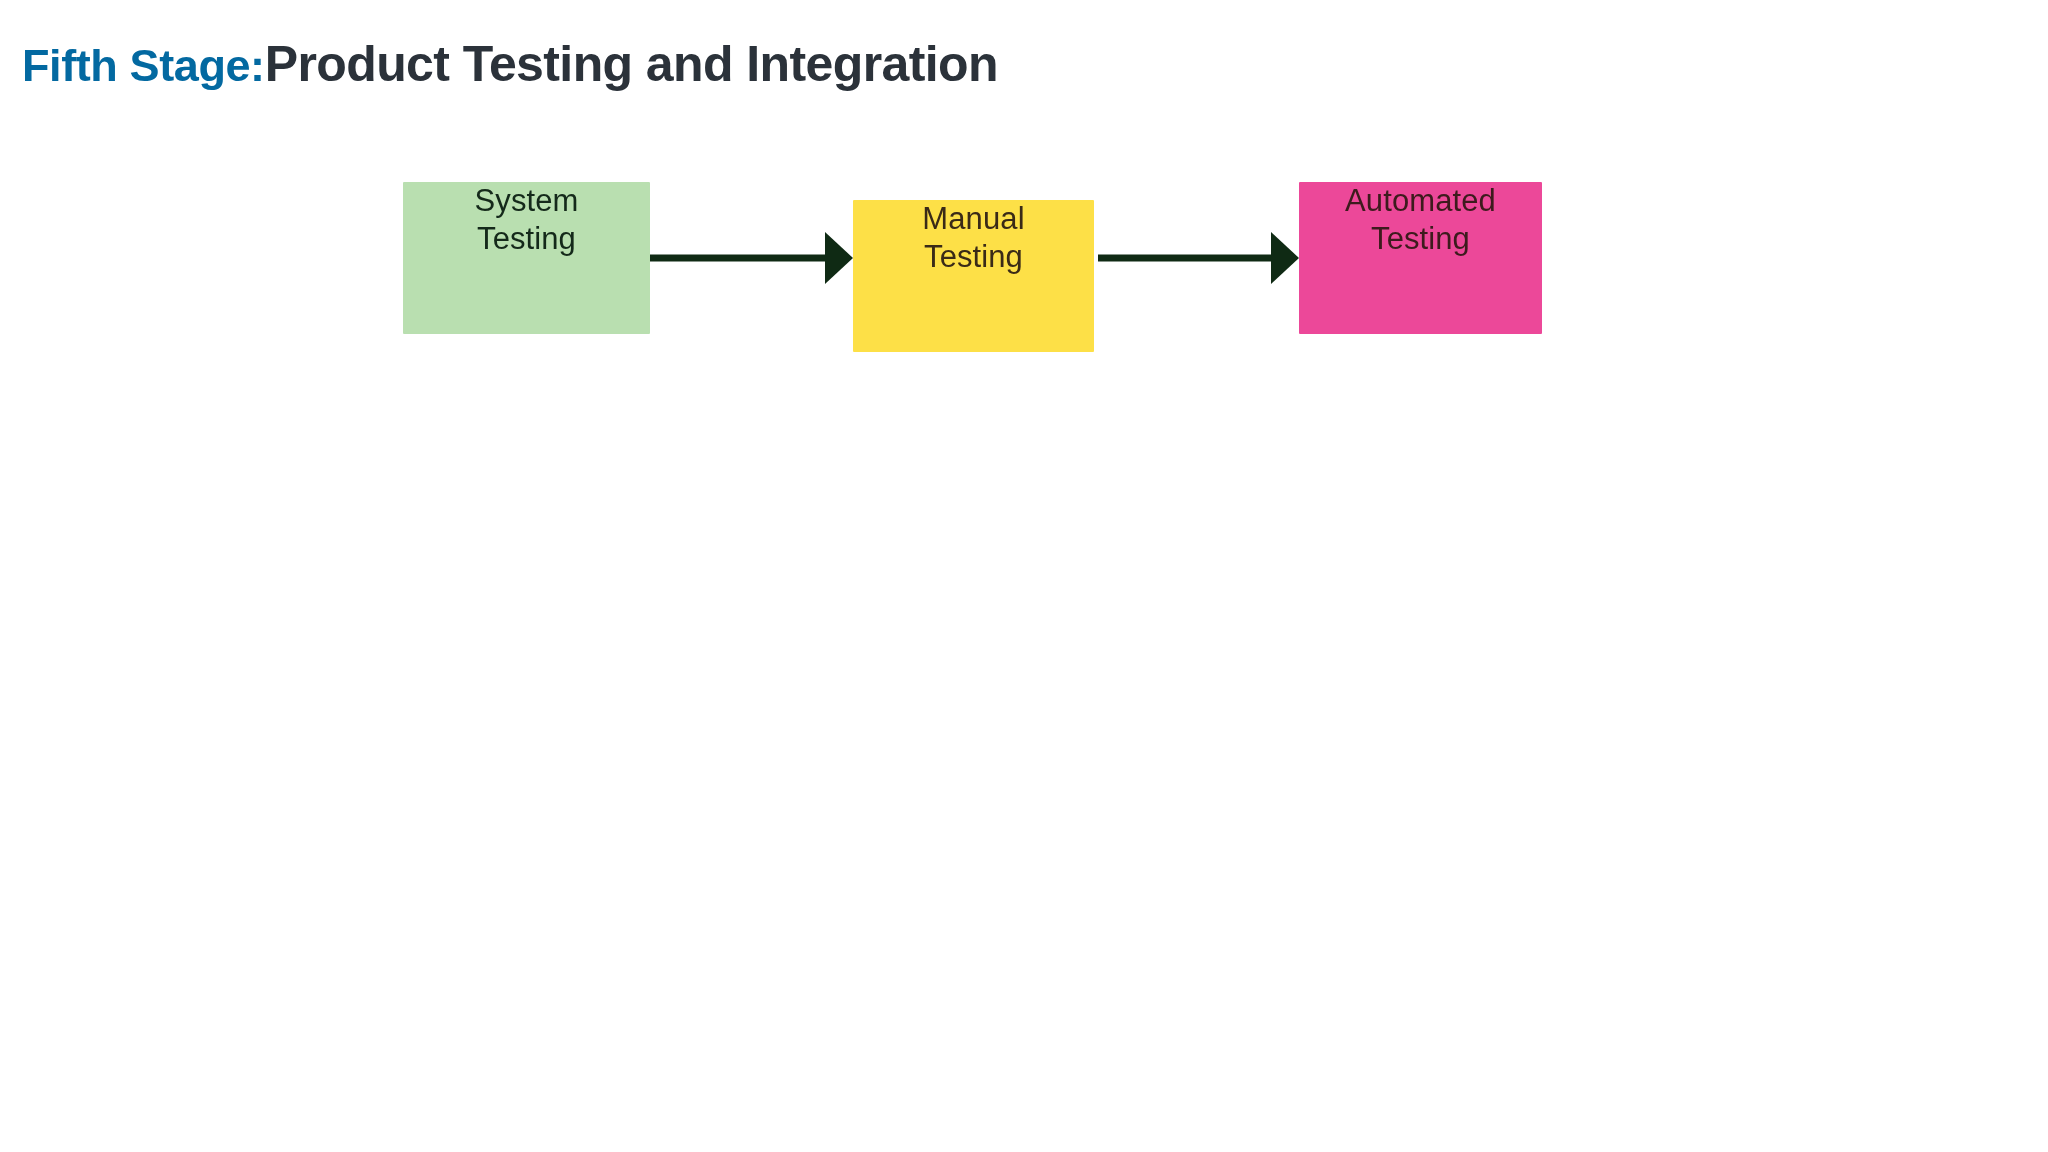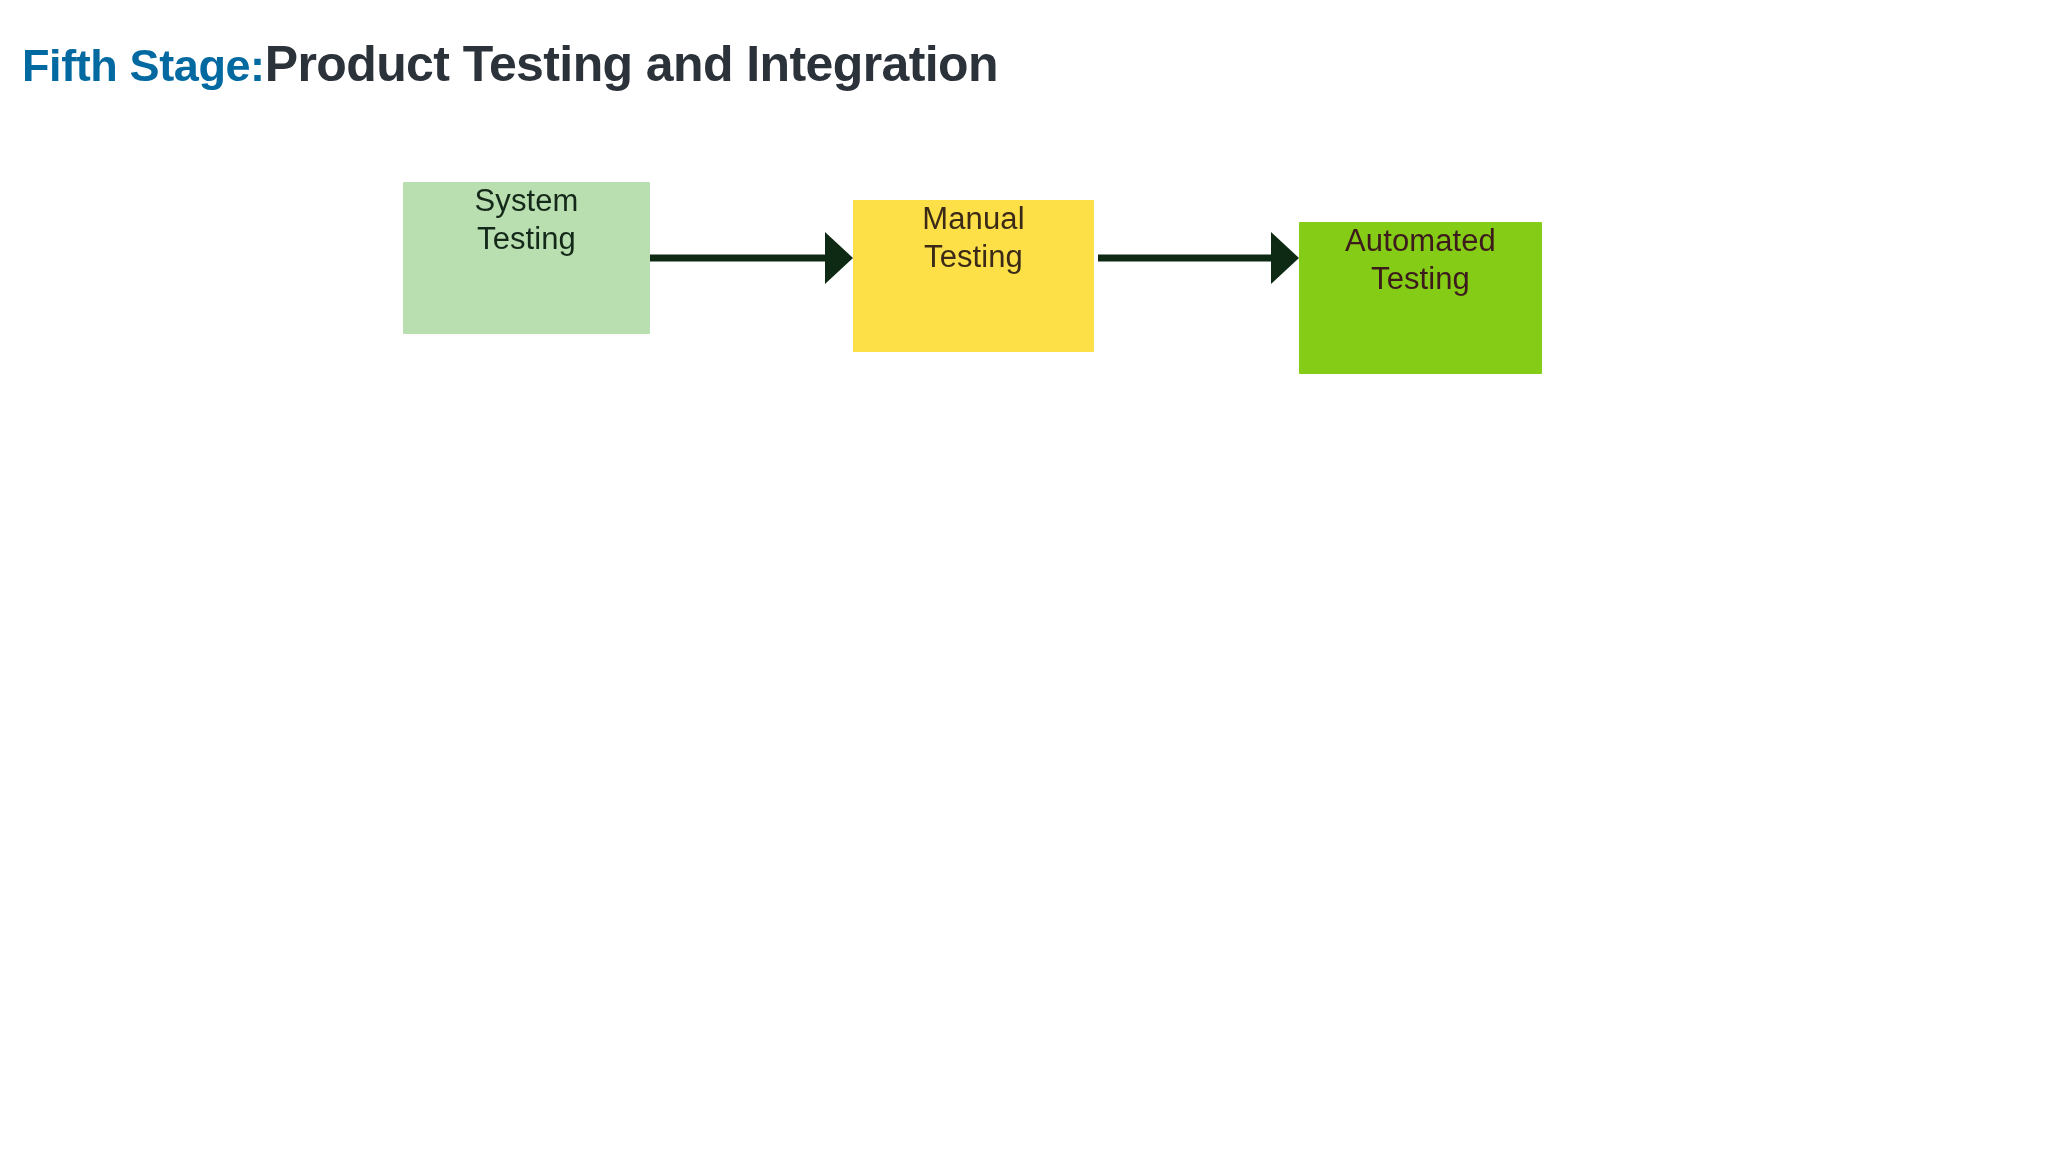--- a/index.html
+++ b/index.html
@@ -79,23 +79,22 @@
     width: 241px;
     height: 152px;
     background: #fde047;
     color: #3a2a17;
   }
   .node-automated {
     left: 1299px;
     top: 182px;
     width: 243px;
     height: 152px;
-    background: #84cc16;
+    background: #ec4899;
     color: #3d1b1d;
-    margin-top: 40px;
   }
 
   .flow-edge {
     position: absolute;
     top: 182px;
     height: 152px;
     overflow: visible;
   }
   .edge-1 { left: 650px; width: 203px; }
   .edge-2 { left: 1098px; width: 201px; }

